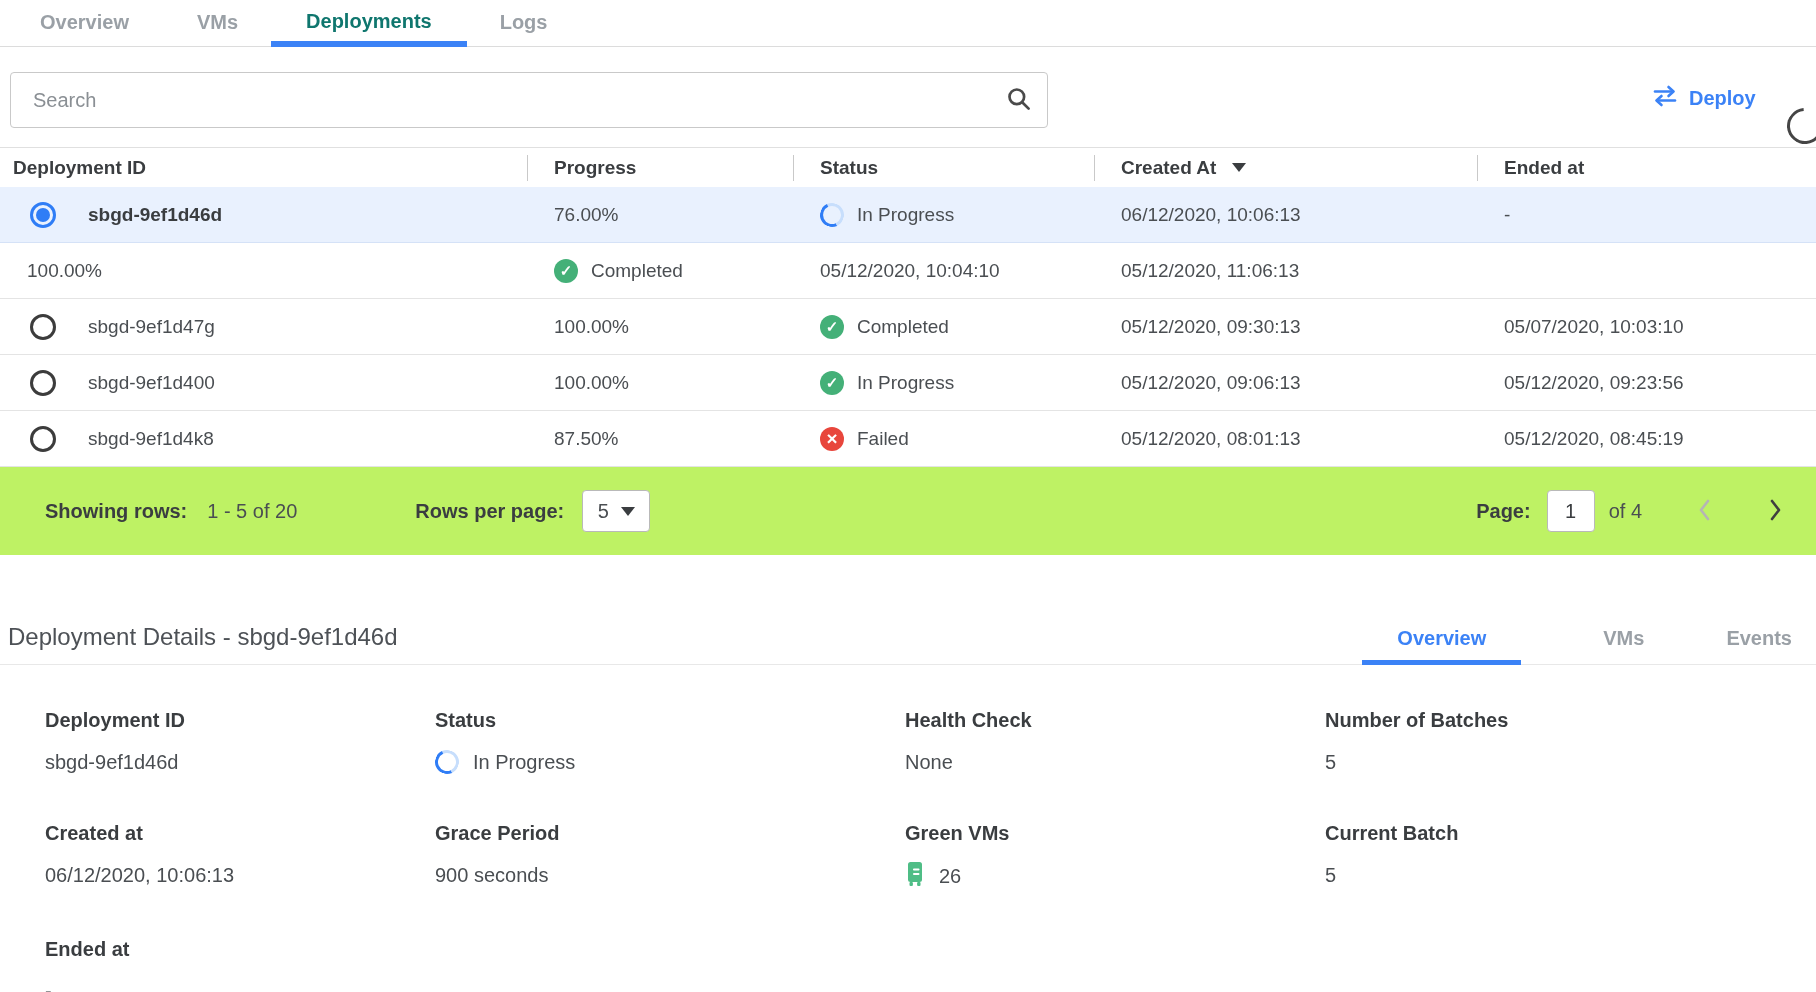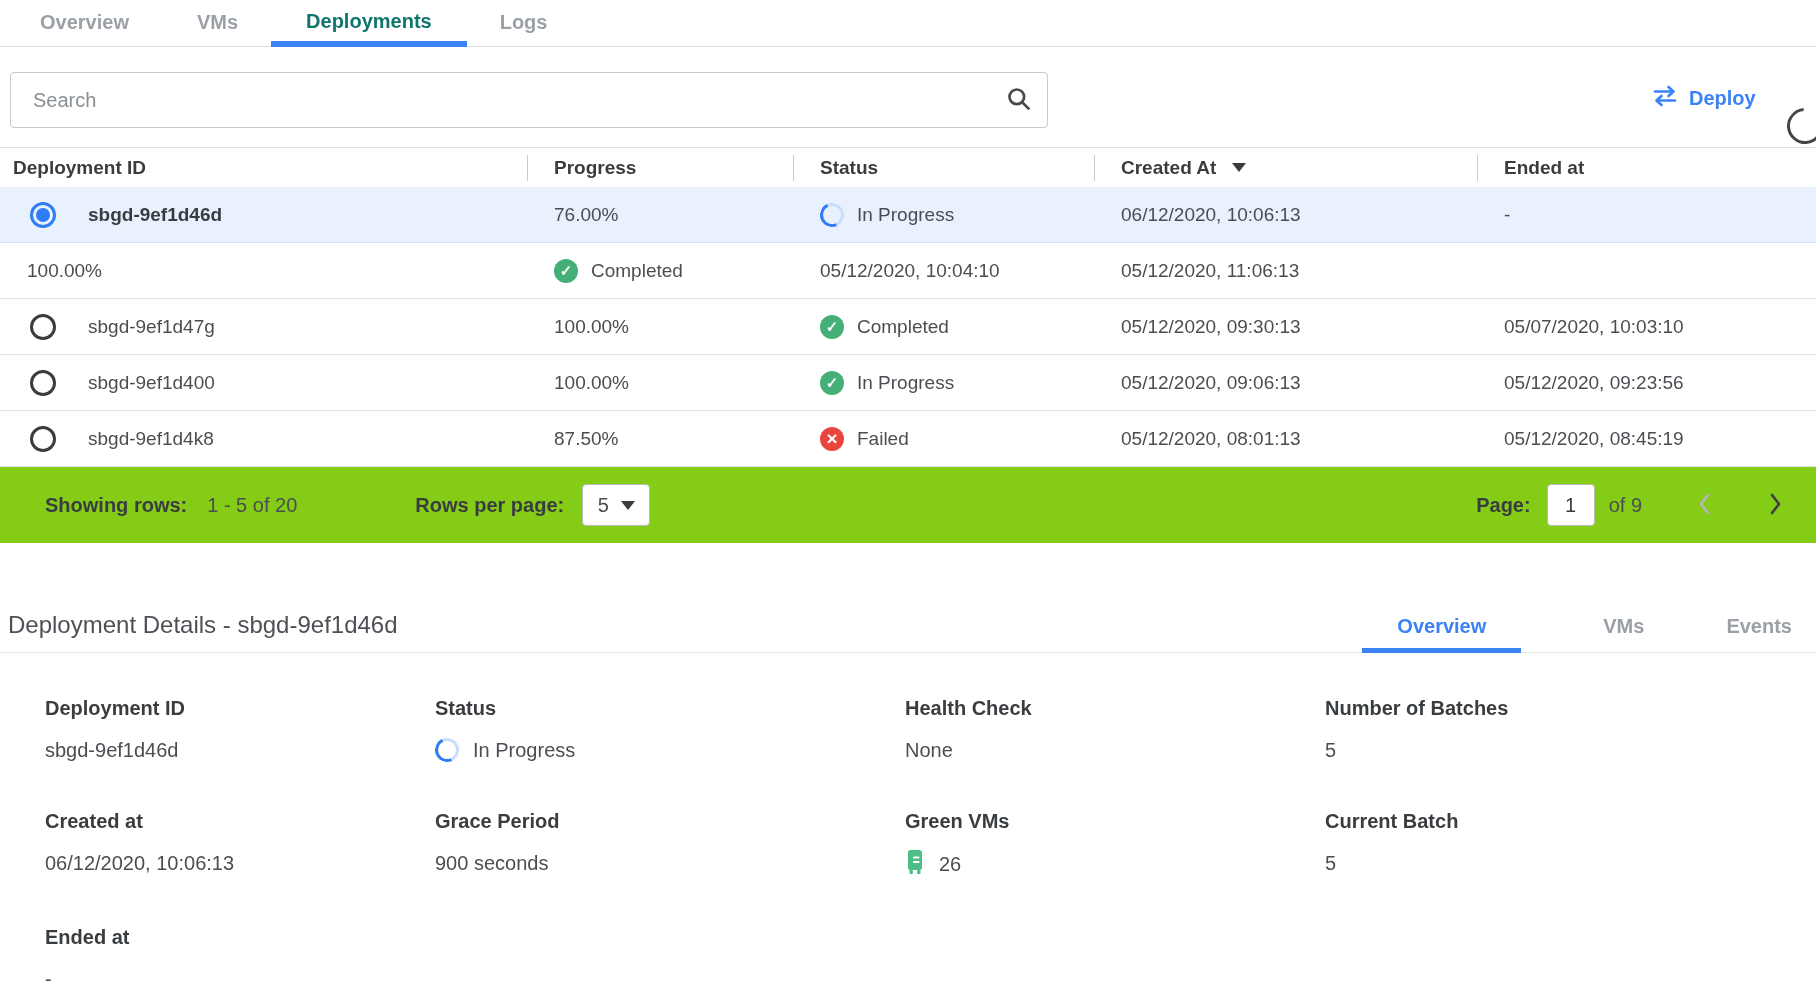--- a/index.html
+++ b/index.html
@@ -48,21 +48,21 @@
   .sicon { width:24px; height:24px; border-radius:50%; margin-right:13px; flex:0 0 auto;
     display:flex; align-items:center; justify-content:center; color:#fff; font-weight:700; }
   [data-icon="check-icon"] { background:#44b078; font-size:15px; }
   [data-icon="check-icon"]::after { content:"\2713"; }
   [data-icon="fail-icon"] { background:#e8463c; font-size:19px; }
   [data-icon="fail-icon"]::after { content:"\00d7"; }
   [data-icon="spinner-icon"] { background:transparent; border:3px solid #c7defc;
     border-left-color:#2f7df6; border-bottom-color:#2f7df6; transform:rotate(20deg); }
 
   
-  .tfoot { height:76px; background:#84cc16; display:flex; align-items:center; font-size:20px; color:#4a4e52; }
+  .tfoot { height:88px; background:#bef264; display:flex; align-items:center; font-size:20px; color:#4a4e52; }
   .tfoot b { color:#3a3d40; }
   .showing-label { margin-left:45px; }
   .showing-value { margin-left:20px; }
   .rpp-label { margin-left:118px; }
   .rpp-select { margin-left:18px; width:68px; height:42px; background:#fff; border:1px solid #b9b9b9; border-radius:4px;
     display:flex; align-items:center; justify-content:center; gap:12px; cursor:pointer; }
   .dd-caret { width:0; height:0; border-left:7px solid transparent; border-right:7px solid transparent; border-top:9px solid #3a3d40; }
   .page-label { margin-left:auto; }
   .page-input { margin-left:16px; width:48px; height:42px; border:1px solid #b9b9b9; border-radius:4px; background:#fff;
     text-align:center; font-size:20px; color:#3a3d40; font-family:"Liberation Sans", sans-serif; outline:none; }
@@ -209,21 +209,21 @@
   <div class="tfoot">
     <b class="showing-label">Showing rows:</b>
     <span class="showing-value">1 - 5 of 20</span>
     <b class="rpp-label">Rows per page:</b>
     <div class="rpp-select">
       <span>5</span>
       <span class="dd-caret"></span>
     </div>
     <b class="page-label">Page:</b>
     <input class="page-input" value="1" style="">
-    <span class="page-total">of 9</span>
+    <span class="page-total">of 4</span>
     <button class="pg-btn pg-prev">
       <svg width="22" height="30" viewBox="0 0 22 30" fill="none" stroke="#b5b5b5" stroke-width="2.6" stroke-linecap="round" stroke-linejoin="round">
           <path d="M14 6 L7 15 L14 24"></path>
         </svg>
     </button>
     <button class="pg-btn pg-next">
       <svg width="22" height="30" viewBox="0 0 22 30" fill="none" stroke="#3f3f3f" stroke-width="2.6" stroke-linecap="round" stroke-linejoin="round">
           <path d="M8 6 L15 15 L8 24"></path>
         </svg>
     </button>

